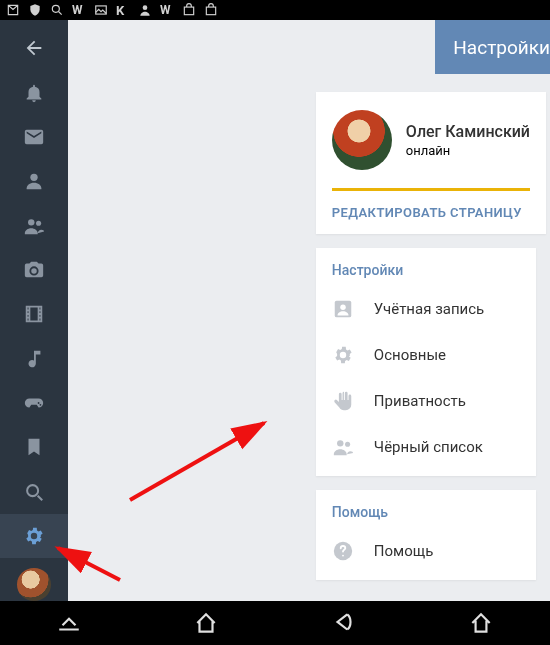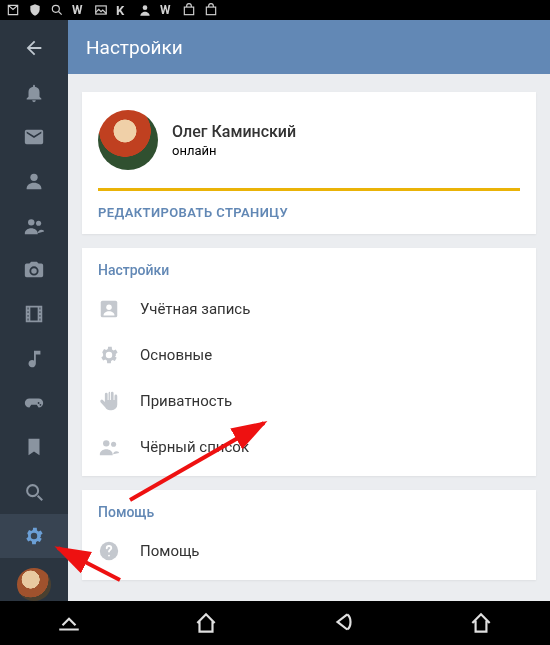--- a/index.html
+++ b/index.html
@@ -15,25 +15,25 @@
   
   .sidebar { width: 68px; background: #2b3540; display: flex; flex-direction: column; align-items: center; padding-top: 6px; }
   .sidebar .sb-item { width: 68px; height: 46px; display: flex; align-items: center; justify-content: center; cursor: pointer; }
   .sidebar .sb-item svg { width: 22px; height: 22px; fill: #8a94a0; }
   .sidebar .sb-item.active { background: #384452; }
   .sidebar .sb-item.active svg { fill: #6b9fd6; }
   .sidebar .back svg { fill: #c0c8d0; }
   .sidebar .avatar-sm { width: 34px; height: 34px; border-radius: 50%; background: radial-gradient(circle at 40% 35%, #e8c9a0 0 30%, #a0522d 31% 60%, #4a4030 61% 100%); margin-top: 10px; }
 
   
-  .main { flex: 1; display: flex; flex-direction: column; background: #ebedf0; min-width: 0; }
+  .main { flex: 1; display: flex; flex-direction: column; background: #ebedf0; min-width: 0; align-items: flex-end; }
   .header { height: 54px; background: #6288b5; color: #fff; display: flex; align-items: center; padding-left: 18px; font-size: 19px; font-weight: 400; }
   .content { flex: 1; overflow-y: auto; padding: 0 0 0 0; }
 
-  .profile-card { background: #fff; margin: 18px 14px 14px 14px; padding: 18px 16px 0 16px; box-shadow: 0 1px 2px rgba(0,0,0,.06); }
+  .profile-card { background: #fff; margin: 18px 4px 14px 14px; padding: 18px 16px 0 16px; box-shadow: 0 1px 2px rgba(0,0,0,.06); }
   .profile-row { display: flex; align-items: center; gap: 14px; }
   .avatar-lg { width: 60px; height: 60px; border-radius: 50%; background: radial-gradient(circle at 45% 35%, #f0d0a8 0 22%, #c04020 23% 50%, #305030 51% 100%); flex: 0 0 auto; }
   .p-name { font-size: 16px; color: #333; font-weight: 500; }
   .p-status { font-size: 13px; color: #000000; margin-top: 2px; }
   .p-edit { border-top: 3px solid #eab308; margin-top: 18px; padding: 14px 0; color: #6288b5; font-size: 13px; font-weight: 600; letter-spacing: .4px; }
 
   .sect-card { background: #fff; margin: 0 14px 14px 14px; padding: 14px 0 6px 0; box-shadow: 0 1px 2px rgba(0,0,0,.06); }
   .sect-title { color: #6288b5; font-size: 14px; font-weight: 500; padding: 0 16px 8px 16px; }
   .row { display: flex; align-items: center; gap: 20px; padding: 12px 16px; cursor: pointer; }
   .row svg { width: 22px; height: 22px; fill: #c4c8ce; flex: 0 0 auto; }

